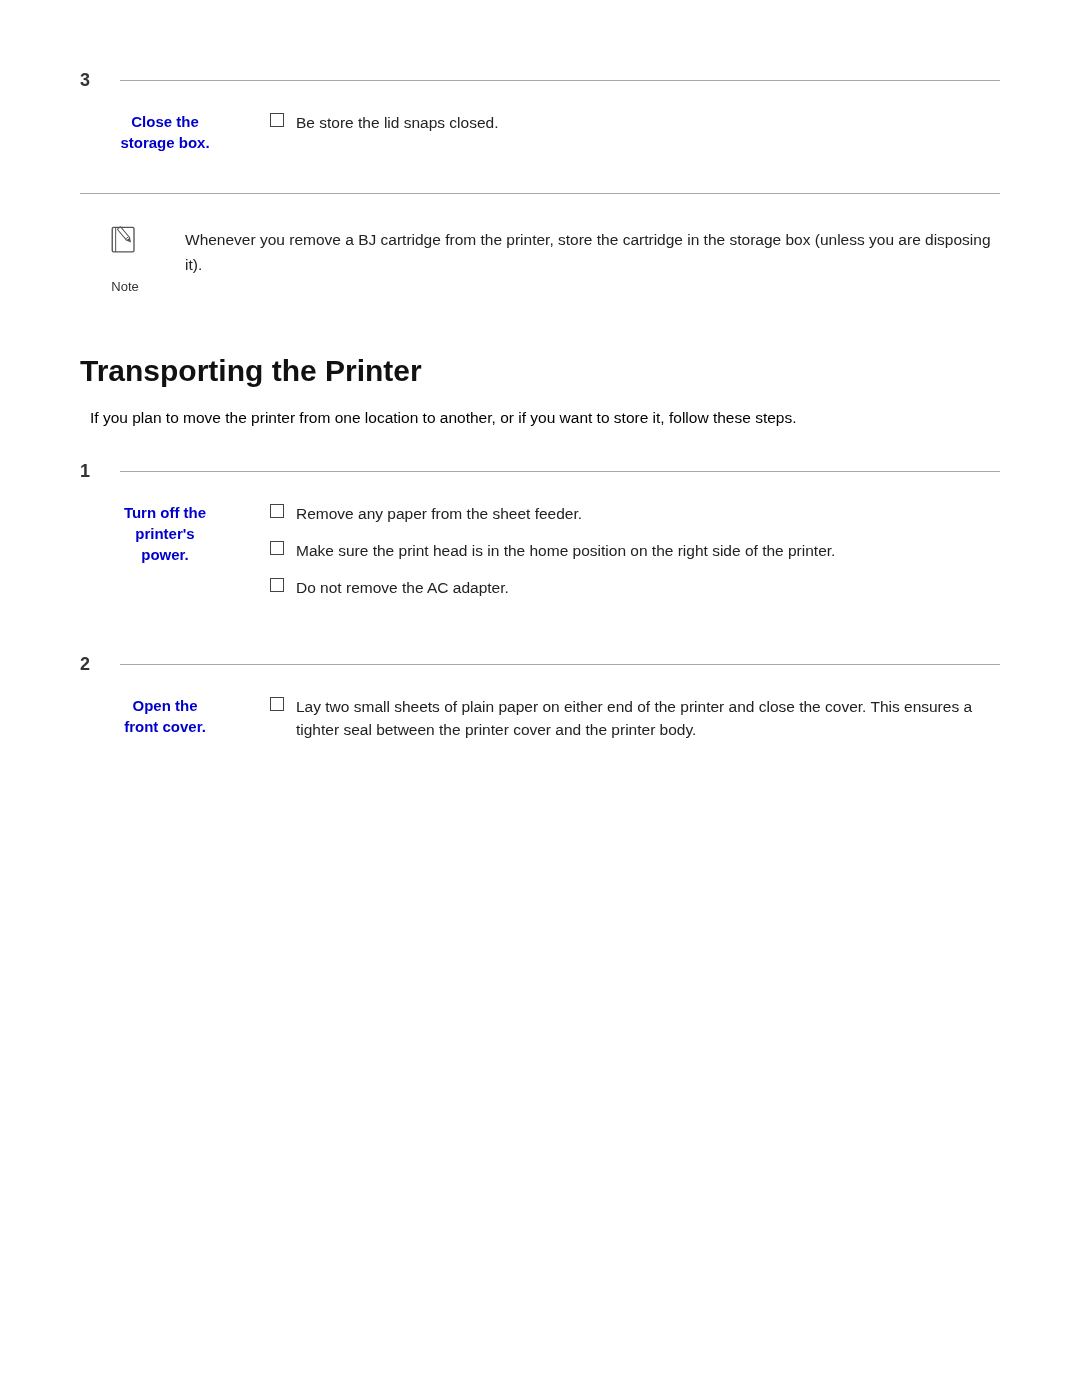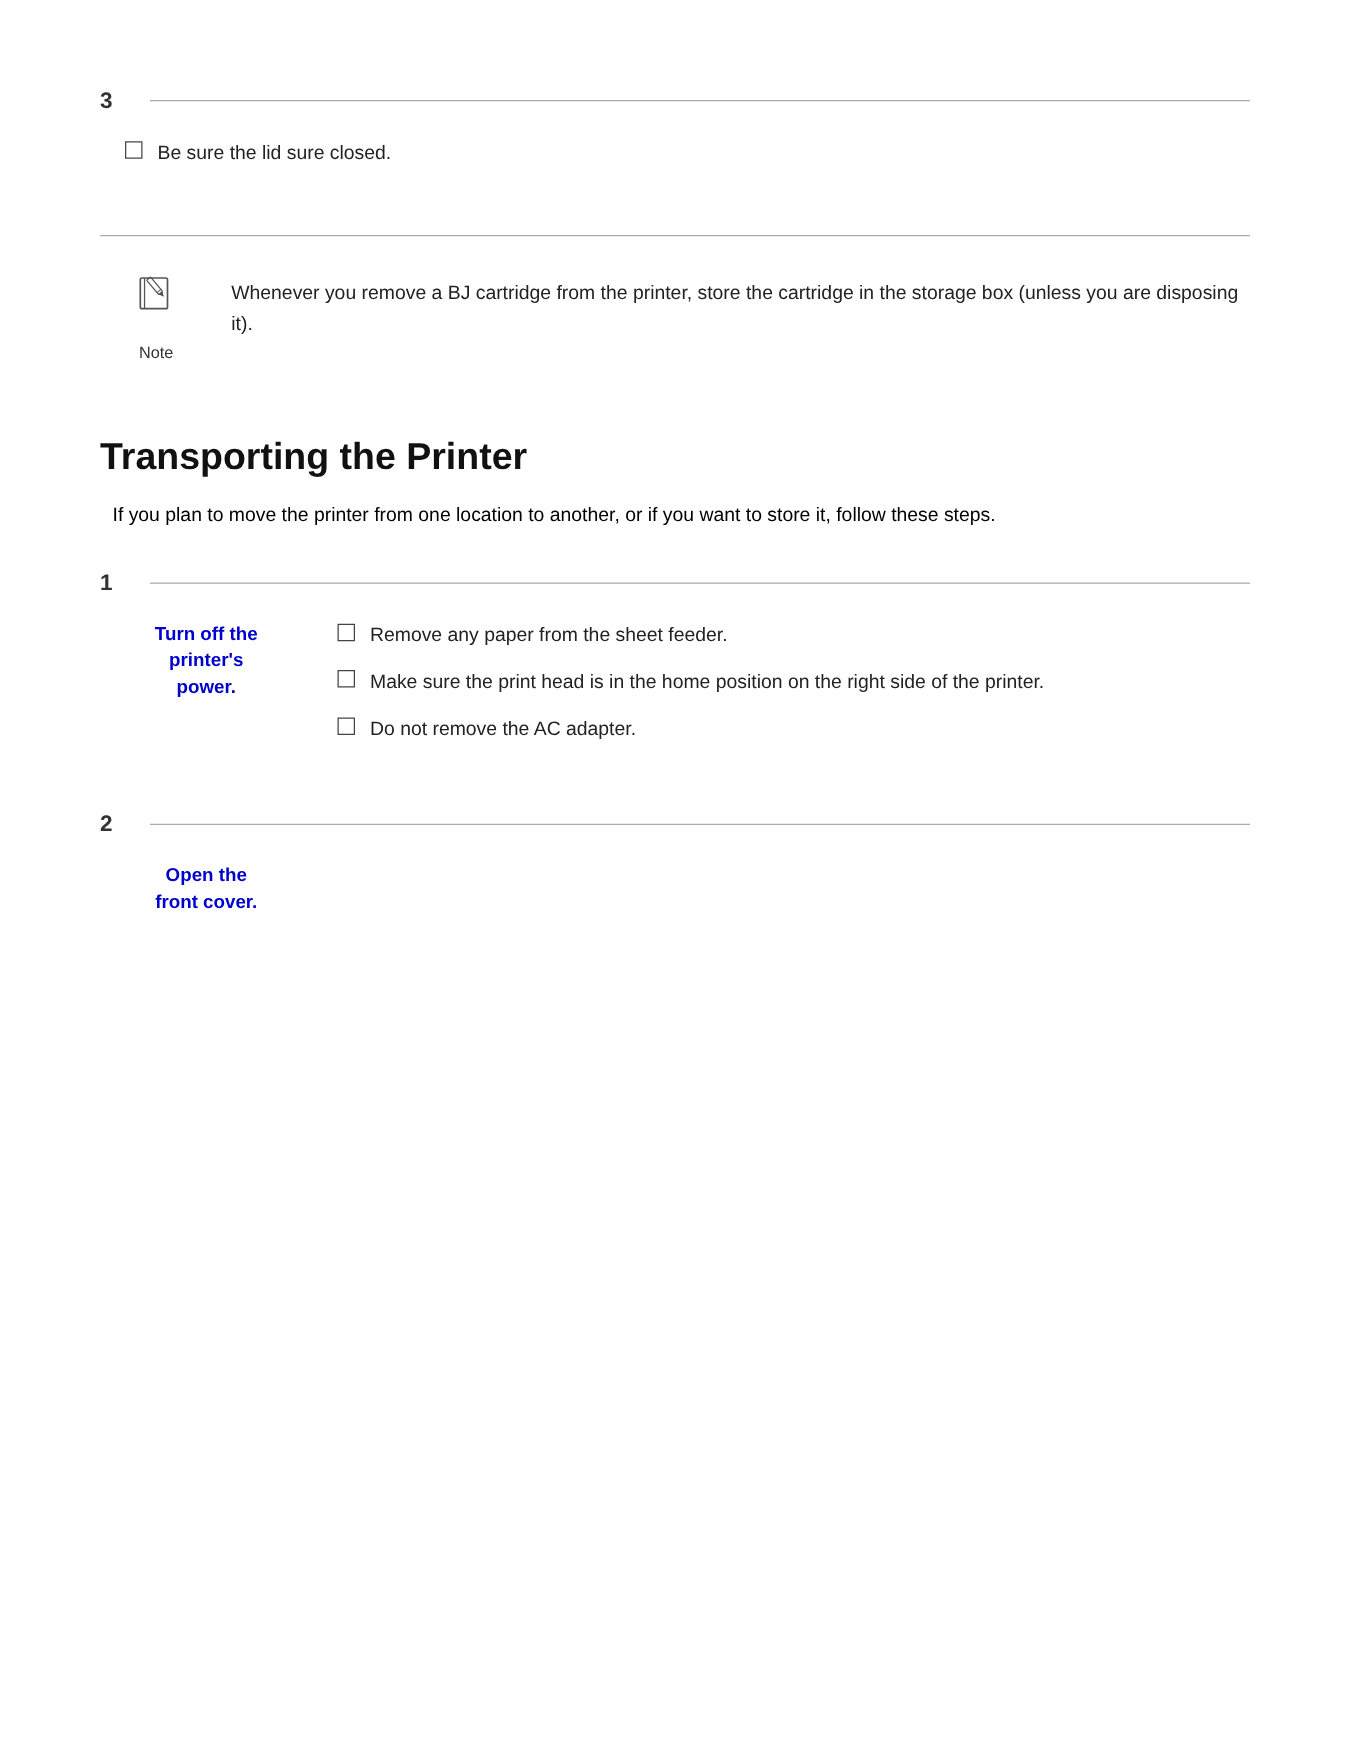--- a/index.html
+++ b/index.html
@@ -150,24 +150,28 @@
   </style>
 </head>
 <body>
 
 <div class="top-step-header">
   <span class="top-step-number">3</span>
   <div class="top-step-line"></div>
 </div>
 
 <div class="step-content">
+  <div class="step-label">
+    <span style="white-space: pre-line;">Close the
+storage box.</span>
+  </div>
   <div class="step-items">
     <div class="step-item">
       <span class="checkbox"></span>
-      <span class="item-text">Be sure the lid sure closed.</span>
+      <span class="item-text">Be store the lid snaps closed.</span>
     </div>
   </div>
 </div>
 
 <hr class="divider-line">
 
 <div class="note-box">
   <div class="note-icon">
     <div class="note-icon-img">
       <svg class="note-pencil" viewBox="0 0 55 50">
@@ -221,13 +225,19 @@
 <div class="top-step-header">
   <span class="top-step-number">2</span>
   <div class="top-step-line"></div>
 </div>
 
 <div class="step-content">
   <div class="step-label">
     <span style="white-space: pre-line;">Open the
 front cover.</span>
   </div>
+  <div class="step-items">
+    <div class="step-item">
+      <span class="checkbox"></span>
+      <span class="item-text">Lay two small sheets of plain paper on either end of the printer and close the cover.   This ensures a tighter seal between the printer cover and the printer body.</span>
+    </div>
+  </div>
 </div>
 
 </body></html>

